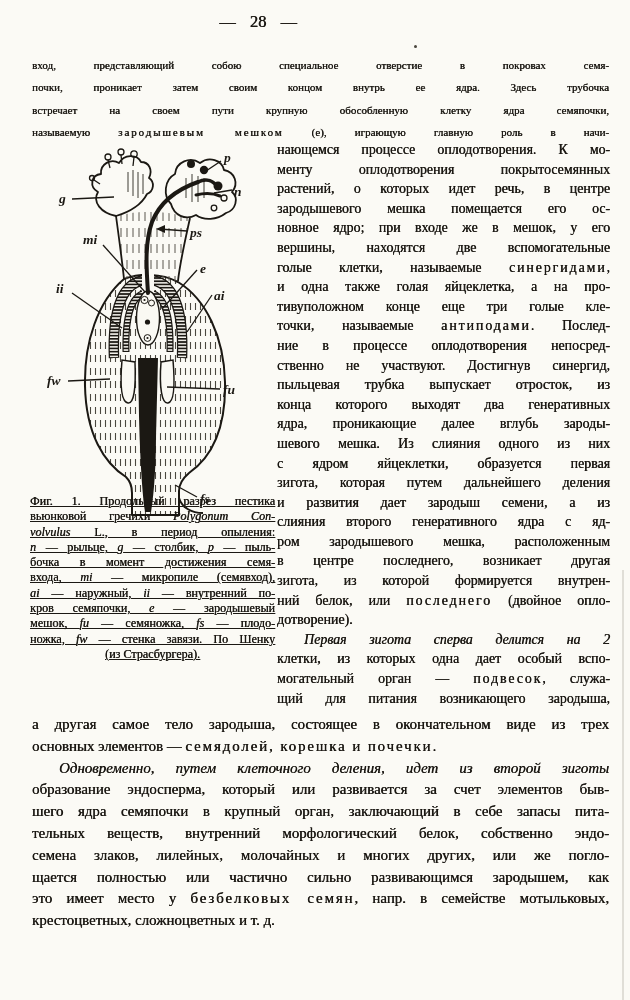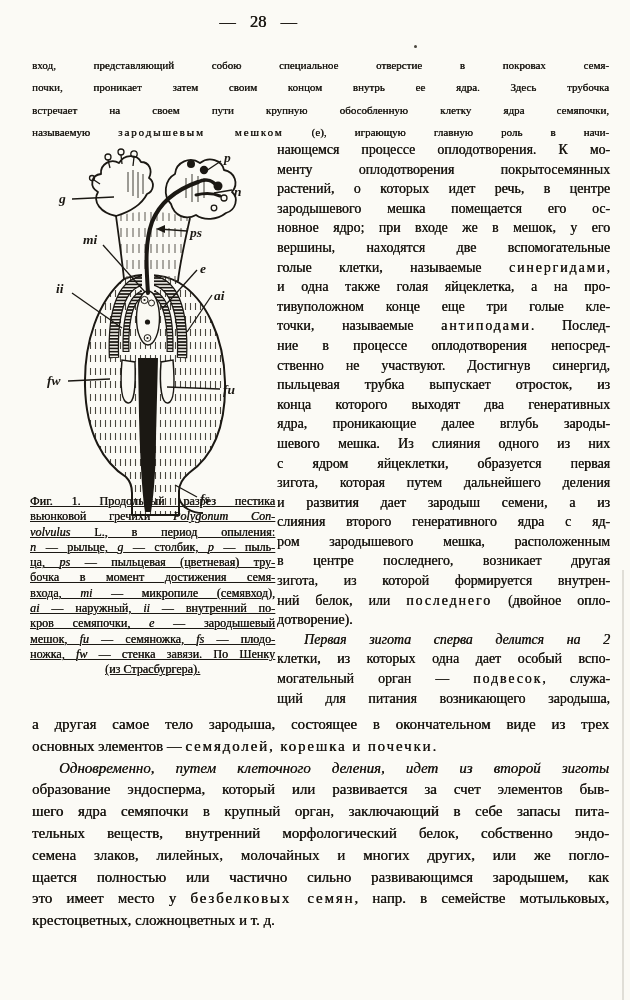--- a/index.html
+++ b/index.html
@@ -168,21 +168,20 @@
         <text class="flabel" x="172" y="357">fs</text>
       </g>
     </svg>
   </div>
 
   <div id="caption">
       <div class="tline"><span>Фиг. 1. Продольный разрез пестика</span></div>
       <div class="tline"><span>вьюнковой гречихи </span><span class="it">Polygonum Con-</span></div>
       <div class="tline"><span class="it">volvulus</span><span> L., в период опыления:</span></div>
       <div class="tline"><span class="it">n</span><span> — рыльце, </span><span class="it">g</span><span> — столбик, </span><span class="it">p</span><span> — пыль-</span></div>
-      <div class="tline"><span>ца, </span><span class="it">ps</span><span> — пыльцевая (цветневая) тру-</span></div>
       <div class="tline"><span>бочка в момент достижения семя-</span></div>
       <div class="tline"><span>входа, </span><span class="it">mi</span><span> — микропиле (семявход),</span></div>
       <div class="tline"><span class="it">ai</span><span> — наружный, </span><span class="it">ii</span><span> — внутренний по-</span></div>
       <div class="tline"><span>кров семяпочки, </span><span class="it">е</span><span> — зародышевый</span></div>
       <div class="tline"><span>мешок, </span><span class="it">fu</span><span> — семяножка, </span><span class="it">fs</span><span> — плодо-</span></div>
       <div class="tline"><span>ножка, </span><span class="it">fw</span><span> — стенка завязи. По Шенку</span></div>
       <div class="tline end ctr"><span>(из Страсбургера).</span></div>
     </div>
 
   <div id="rightcol">

